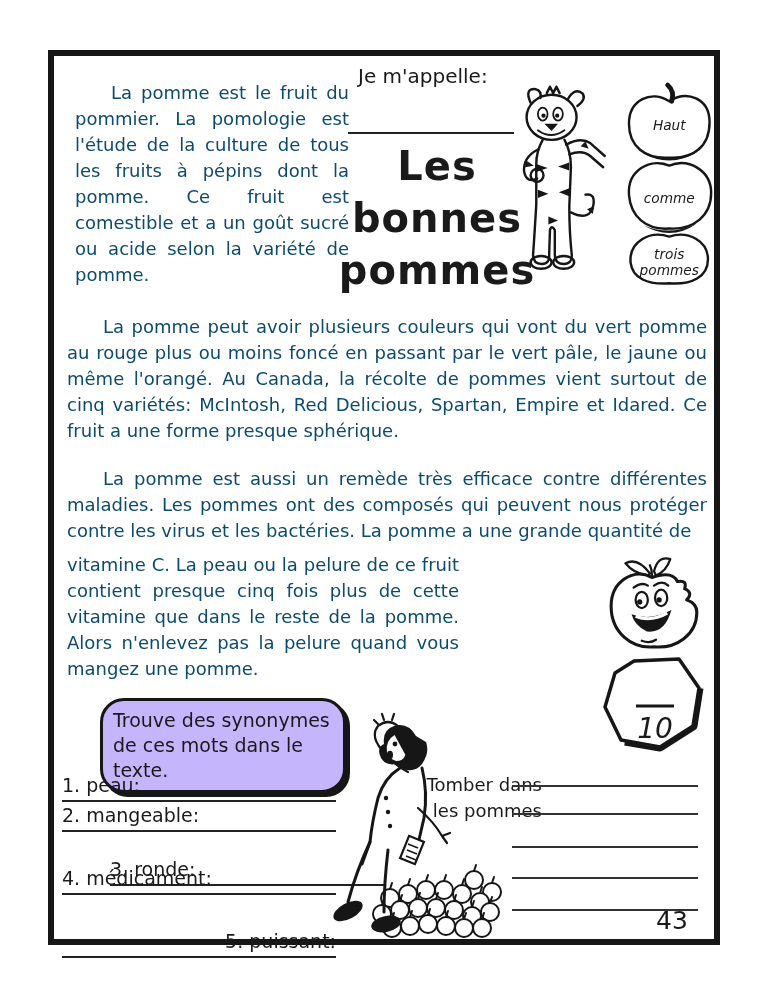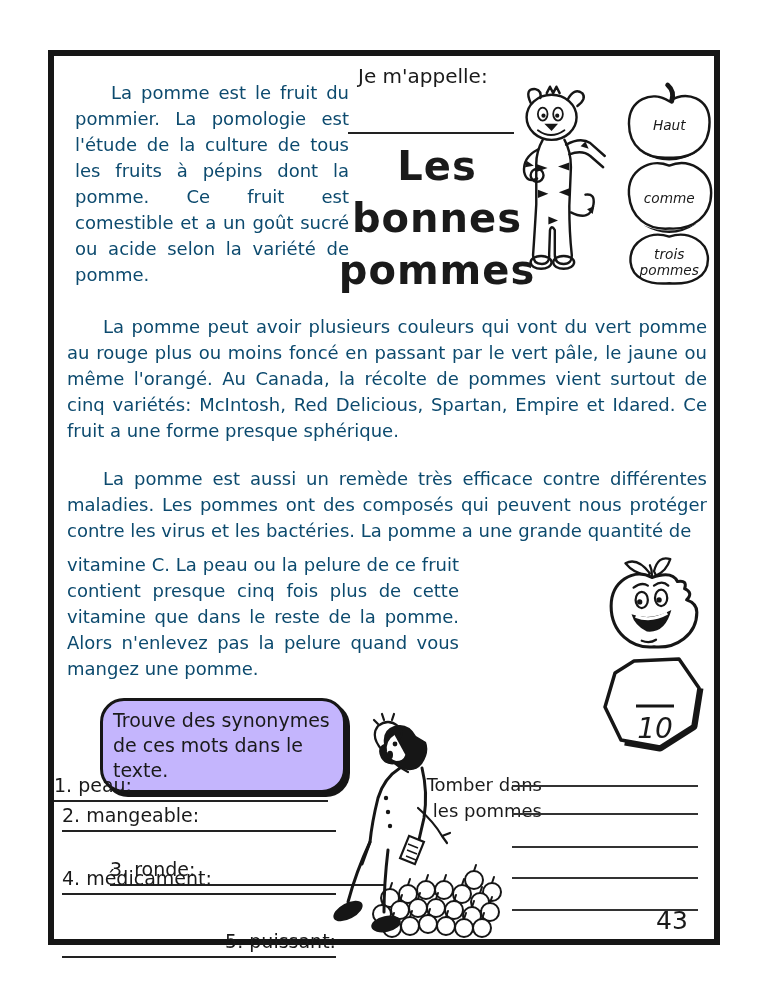--- a/index.html
+++ b/index.html
@@ -118,21 +118,21 @@
     <path d="M99,32 L93,70 L60,91 L25,85" fill="none" stroke="#161616" stroke-width="9" stroke-linejoin="round"></path>
     <path d="M34,5 L79,3 L99,32 L93,70 L60,91 L21,84 L5,51 L15,17 Z" fill="#ffffff" stroke="#161616" stroke-width="3.5" stroke-linejoin="round"></path>
     <line x1="36" y1="50" x2="74" y2="50" stroke="#161616" stroke-width="3"></line>
     <text x="55" y="82" font-size="28" font-style="normal" text-anchor="middle">10</text>
   </svg>
 
   <div class="abs syn-box" style="left:46px;top:642px;width:246px;">
     <span>Trouve des synonymes de ces mots dans le texte.</span>
   </div>
 
-  <div class="abs syn-item" style="left:0;top:718px;width:274px;">
+  <div class="abs syn-item" style="left:8px;top:718px;width:274px;">
     <span>1. peau:</span>
   </div>
   <div class="abs syn-item" style="left:8px;top:748px;width:274px;">
     <span>2. mangeable:</span>
   </div>
   <div class="abs syn-item" style="left:8px;top:802px;width:274px;margin-left:48px;">
     <span>3. ronde:</span>
   </div>
   <div class="abs syn-item" style="left:8px;top:811px;width:274px;">
     <span>4. médicament:</span>

